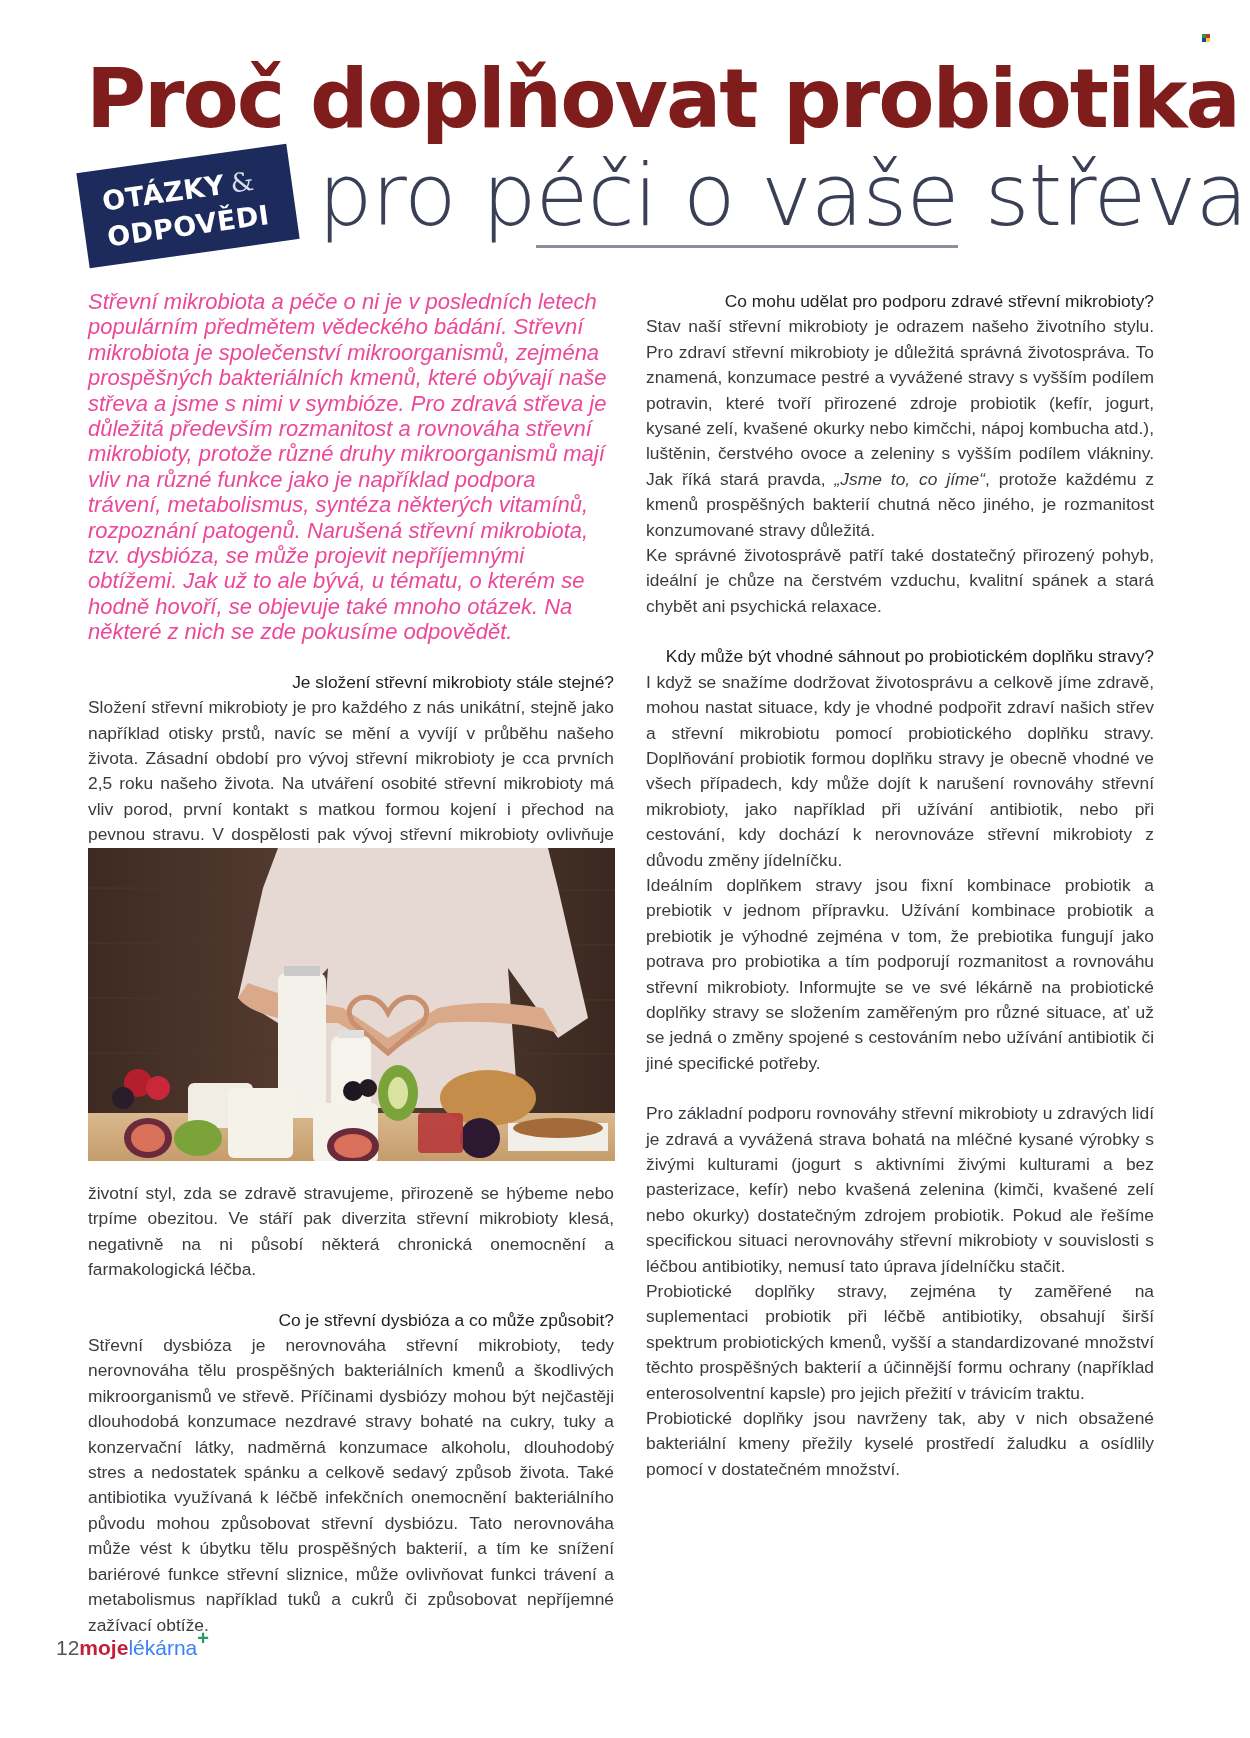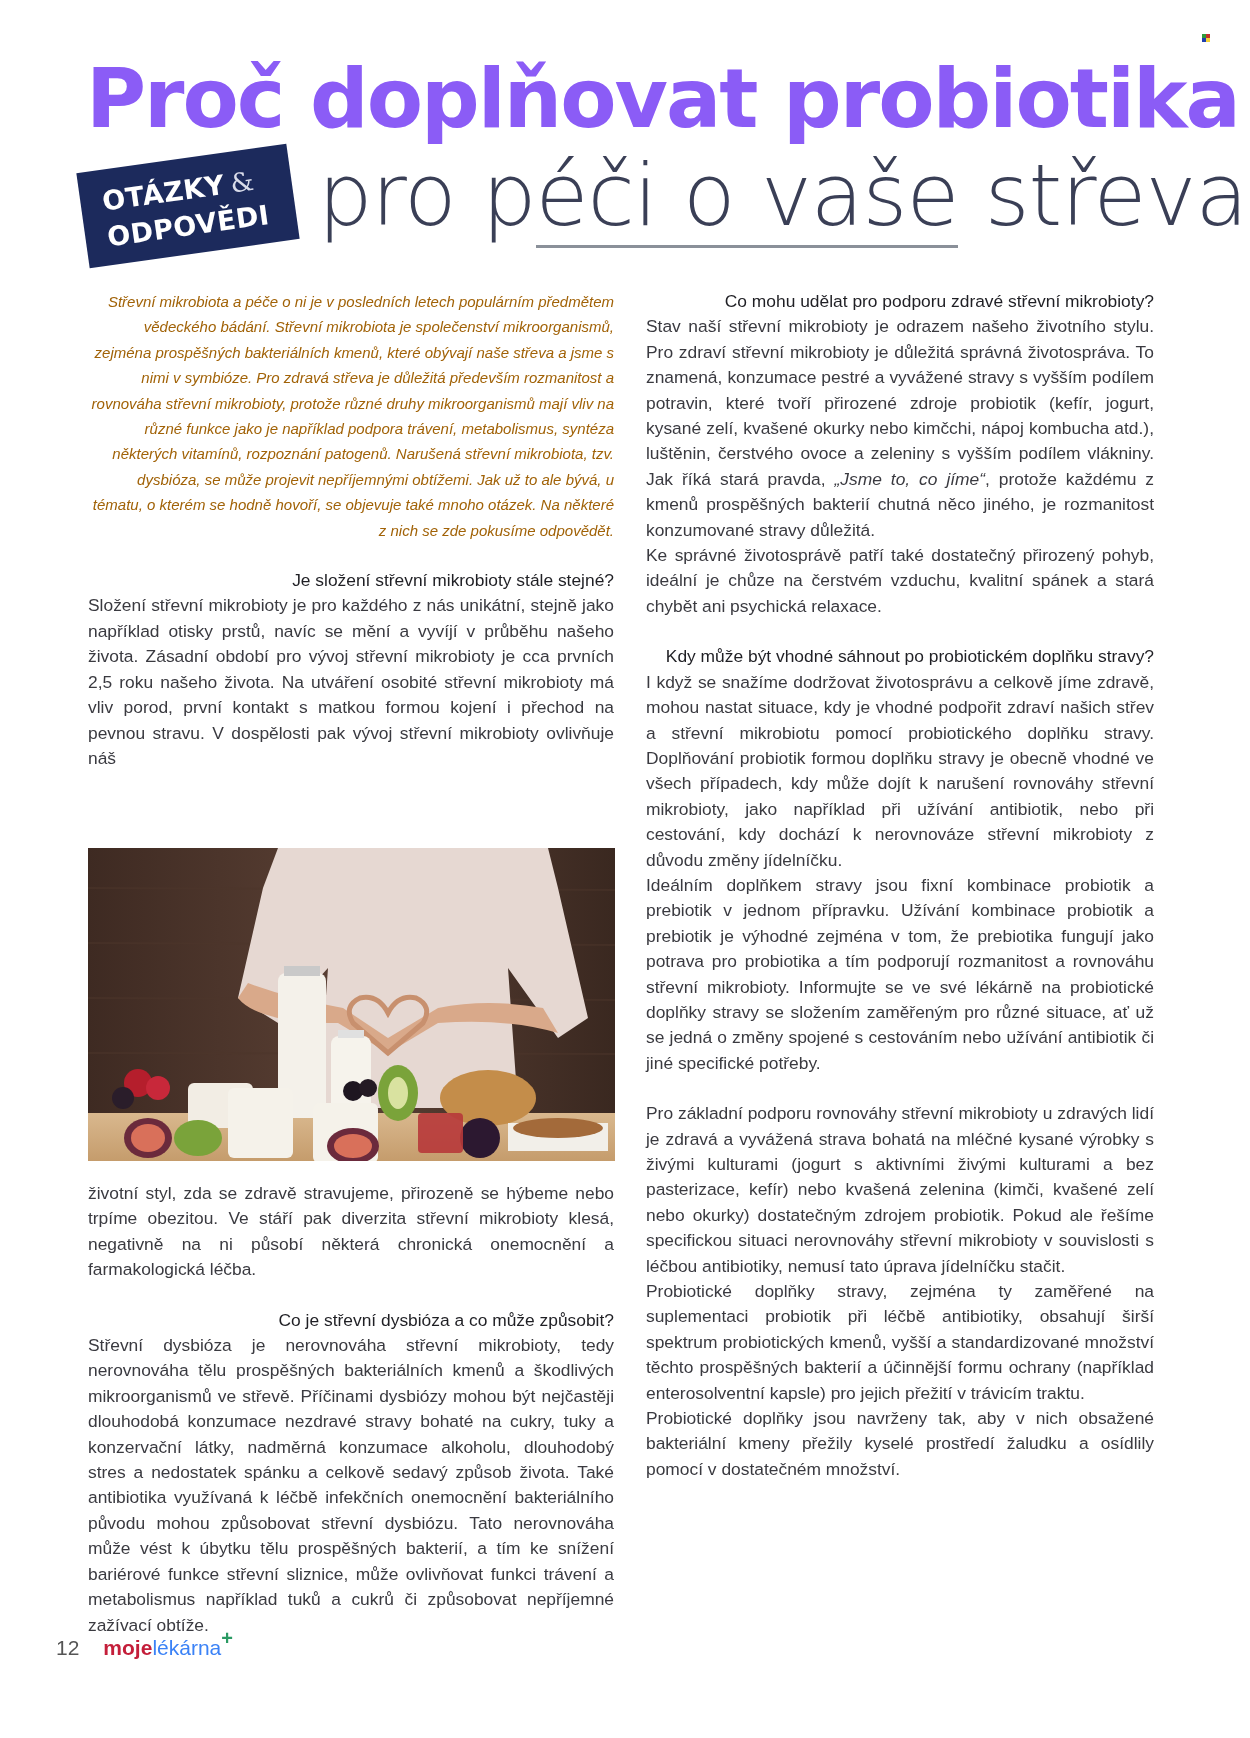--- a/index.html
+++ b/index.html
@@ -1,40 +1,40 @@
 <!DOCTYPE html>
 <html><head>
 <meta charset="utf-8">
 <style>
   html, body { margin: 0; padding: 0; background: #ffffff; }
   body { width: 1250px; height: 1738px; position: relative; overflow: hidden;
          font-family: "DejaVu Sans", sans-serif; color: #2b2b30; }
   .abs { position: absolute; }
   .title-main { left: 86px; top: 44px; font-family: "DejaVu Sans", sans-serif; font-weight: 700;
-                font-size: 82px; letter-spacing: -2px; color: #8b5cf6; white-space: nowrap; line-height: 110px; }
+                font-size: 82px; letter-spacing: -2px; color: #7f1d1d; white-space: nowrap; line-height: 110px; }
   .badge { left: 82px; top: 158px; width: 212px; height: 96px; background: #1c2a5c;
            transform: rotate(-8deg); transform-origin: center; }
   .badge-inner { position: absolute; left: 22px; top: 14px; color: #ffffff; font-weight: 700;
                  font-size: 27px; line-height: 36px; letter-spacing: 0.5px; font-family: "DejaVu Sans", sans-serif; }
   .badge-amp { font-weight: 300; font-size: 26px; color: #d9dcea; margin-left: 6px; font-family: "DejaVu Serif", serif; }
   .subtitle { left: 318px; top: 140px; font-family: "DejaVu Sans", sans-serif; font-weight: 200;
               font-size: 86px; letter-spacing: -1px; color: #2a2f48; white-space: nowrap; line-height: 110px;
               -webkit-text-stroke: 0; opacity: 0.92; }
   .subtitle span { font-weight: normal; }
   .rule { left: 536px; top: 245px; width: 422px; height: 3px; background: #8a9099; }
   .col { position: absolute; font-family: "Liberation Sans", sans-serif; font-size: 17.4px; line-height: 25.4px;
          color: #3a3a40; text-align: justify; }
   .col-left { left: 88px; width: 526px; }
   .col-right { left: 646px; width: 508px; }
-  .intro { font-style: italic; color: #a16207; text-align: right; font-size: 15px; }
+  .intro { font-style: italic; color: #ec4899; text-align: left; font-size: 22px; }
   .q { font-weight: 400; color: #1f1f24; text-align: right; margin: 0; }
   p { margin: 0; }
   .photo { left: 88px; top: 848px; width: 527px; height: 313px; overflow: hidden; }
   .footer { left: 56px; top: 1636px; font-family: "Liberation Sans", sans-serif; font-size: 21px; white-space: nowrap; }
-  .page-num { color: #555; margin-right: 24px; font-weight: 300; }
+  .page-num { color: #555; margin-right: 0; font-weight: 300; }
   .brand-a { color: #c41e3a; font-weight: 700; }
   .brand-b { color: #3b82f6; }
   .brand-plus { color: #2a9a63; font-weight: 700; font-size: 20px; position: relative; top: -10px; }
   .calib { left: 1202px; top: 34px; width: 8px; height: 8px; display: grid; grid-template-columns: 4px 4px; }
   .calib i { display: block; width: 4px; height: 4px; }
 </style>
 </head>
 <body>
 
 <div class="abs calib">

